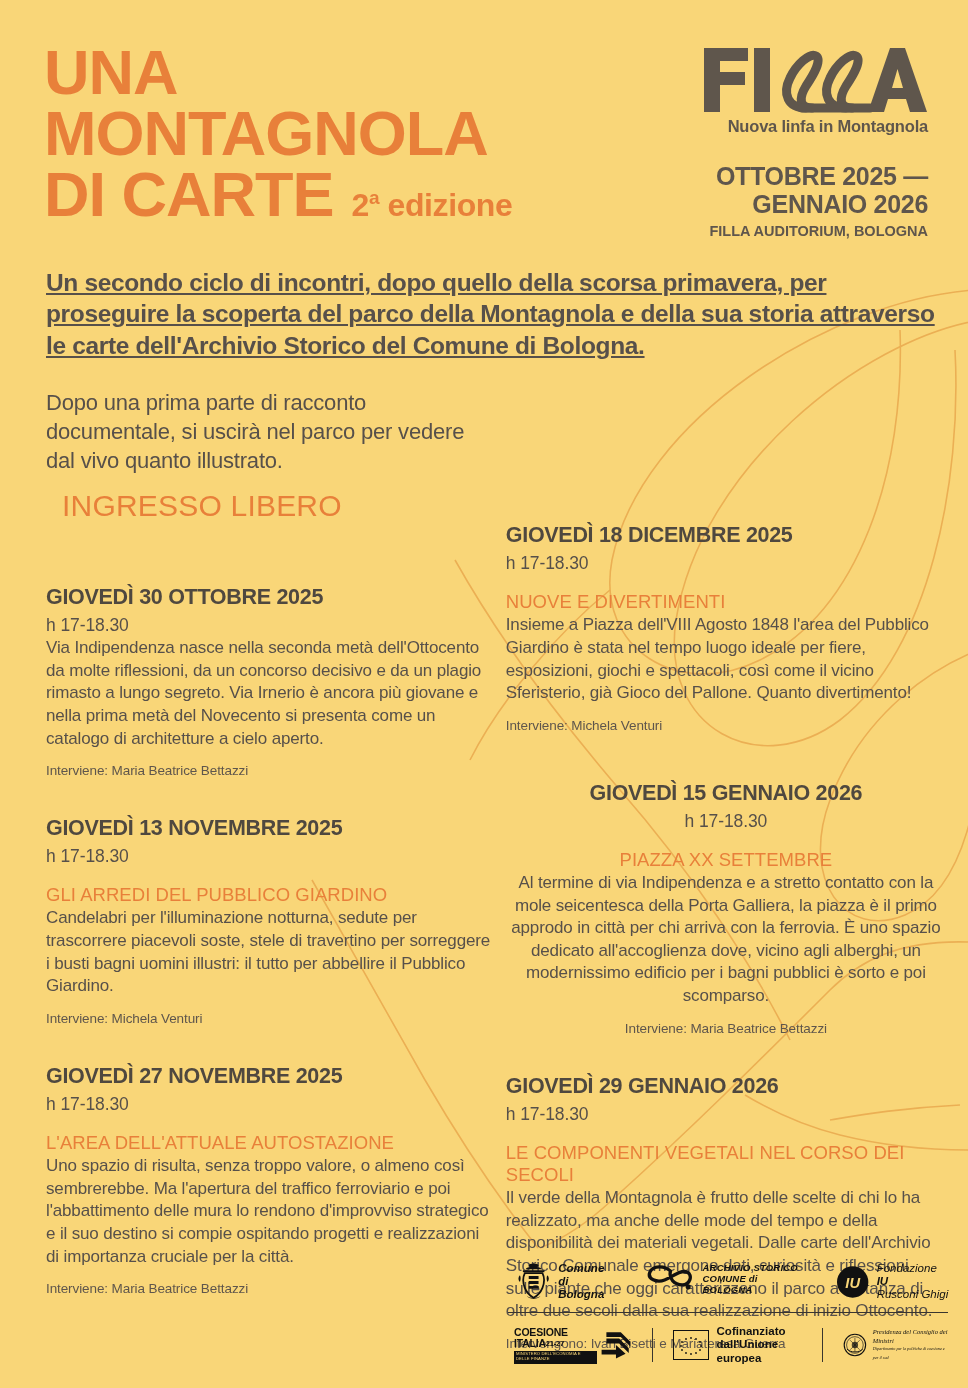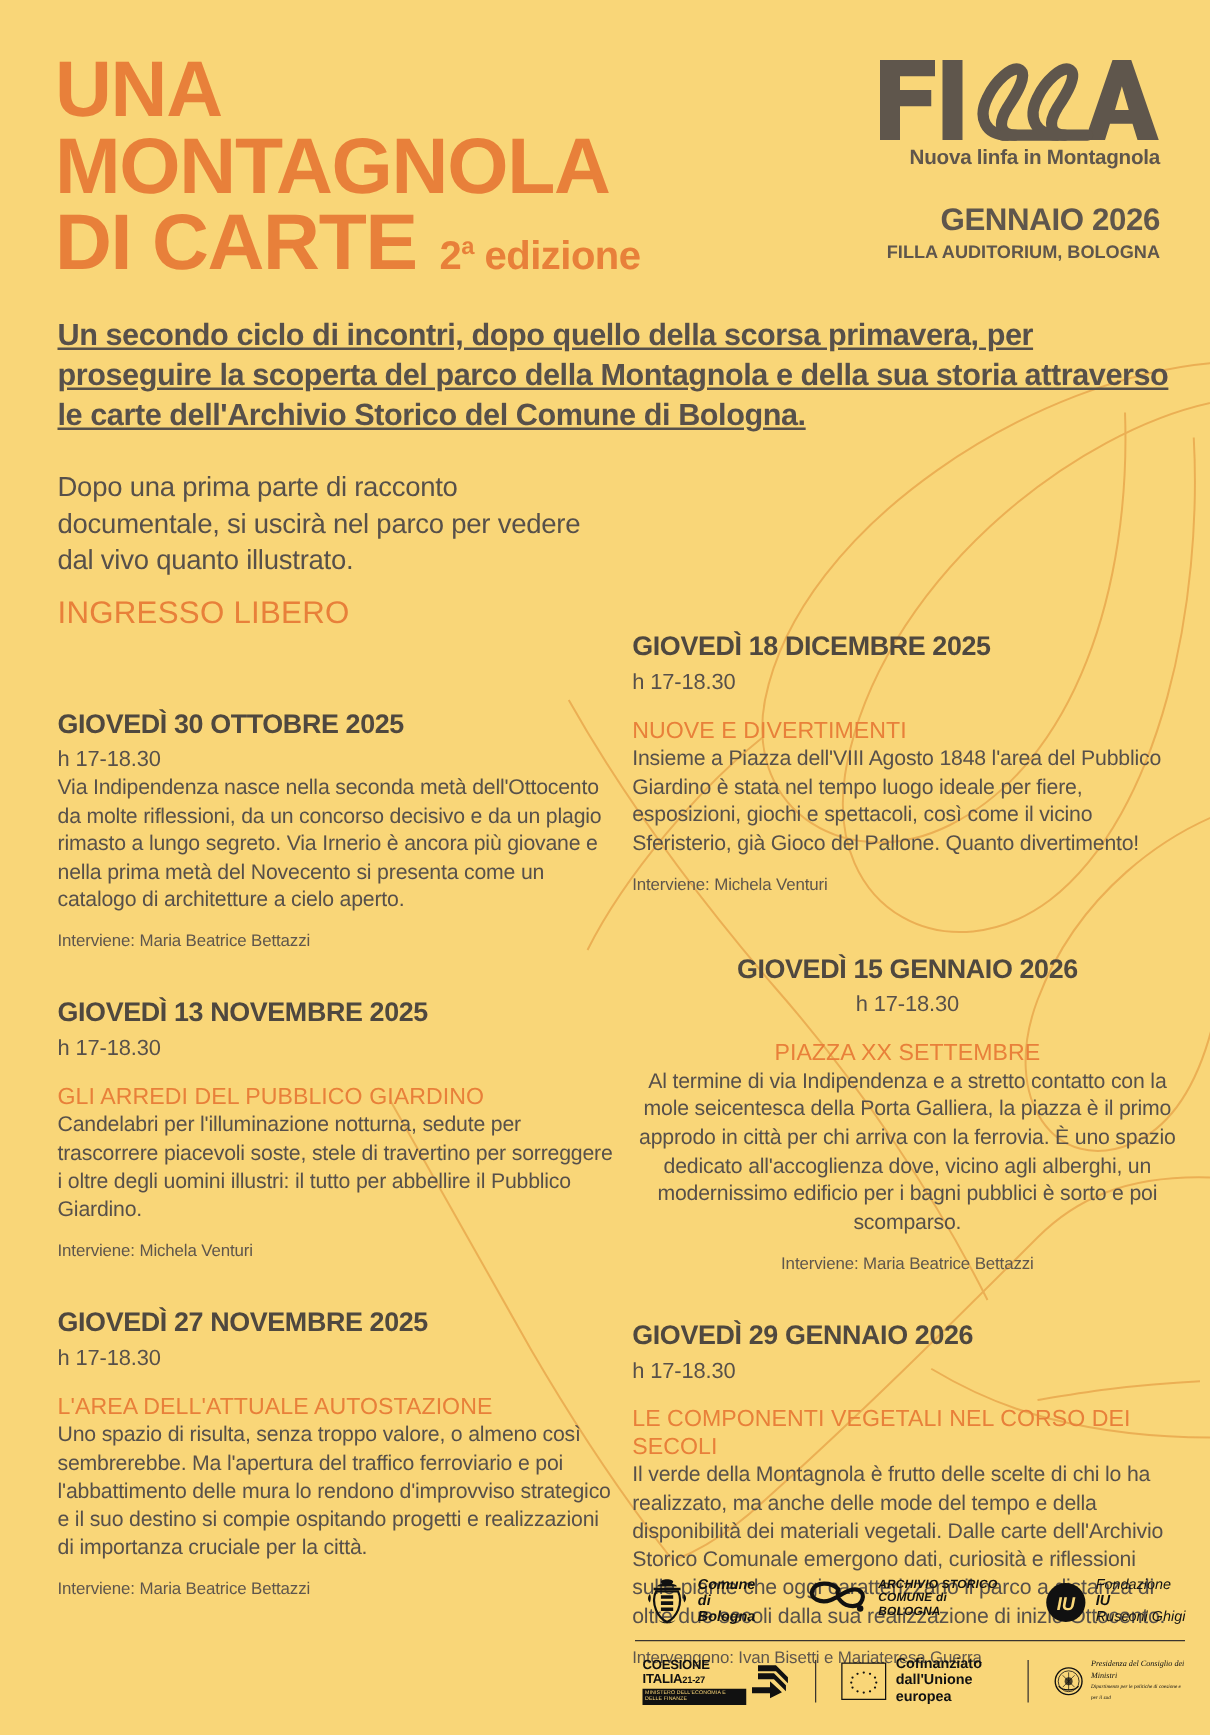--- a/index.html
+++ b/index.html
@@ -34,21 +34,21 @@
   .filla-tag { font-size:16.5px; font-weight:bold; color:#5f564c; letter-spacing:-0.2px; margin-top:1px; }
   .dates { margin-top:26px; font-size:25px; font-weight:bold; color:#5f564c; line-height:1.13em; letter-spacing:-0.3px; }
   .venue { margin-top:4px; font-size:14.5px; font-weight:bold; color:#5f564c; letter-spacing:0.0px; }
 
   
   .intro { padding:28px 22px 0 46px; }
   .intro-lead { font-size:24.5px; font-weight:bold; line-height:1.3em; color:#57504a; letter-spacing:-0.35px; max-width:900px;text-decoration:underline; }
 
   .sub-wrap { margin-top:26px; width:430px; }
   .intro-sub { font-size:22px; line-height:1.32em; color:#57504a; letter-spacing:-0.2px; }
-  .ingresso { margin-top:14px; font-size:25px; color:#e8803a; letter-spacing:0.2px; }
+  .ingresso { margin-top:14px; font-size:30px; color:#e8803a; letter-spacing:0.2px;margin-left:16px; }
 
   
   .columns { display:flex; padding:0 22px 0 46px; margin-top:0; }
   .col { width:470px; }
   .col.left { padding-top:62px; }
   .col.right { padding-top:0px; padding-left:10px; }
 
   .event { margin-bottom:38px; }
   .event-date { font-size:21.5px; font-weight:bold; color:#4f483f; letter-spacing:-0.3px; }
   .event-time { font-size:17.5px; color:#57504a; margin-top:5px; letter-spacing:-0.1px; }
@@ -121,20 +121,21 @@
           </g>
 
           <g fill="none" stroke="#5f564c" stroke-width="9" stroke-linecap="round">
             <path d="M104 64 C 86 64, 80 50, 88 34 C 94 21, 108 8, 114 12 C 120 16, 112 30, 104 42 C 96 55, 98 64, 110 64"></path>
             <path d="M144 64 C 126 64, 120 50, 128 34 C 134 21, 148 8, 154 12 C 160 16, 152 30, 144 42 C 136 55, 138 64, 150 64"></path>
             <path d="M100 64 H 168"></path>
           </g>
         </svg>
         <div class="filla-tag">Nuova linfa in Montagnola</div>
         <div class="dates">
+          <div>OTTOBRE 2025 —</div>
           <div>GENNAIO 2026</div>
         </div>
         <div class="venue">FILLA AUDITORIUM, BOLOGNA</div>
       </div>
     </div>
 
     <div class="intro">
       <div class="intro-lead">Un secondo ciclo di incontri, dopo quello della scorsa primavera, per proseguire la scoperta del parco della Montagnola e della sua storia attraverso le carte dell'Archivio Storico del Comune di Bologna.</div>
       <div class="sub-wrap">
         <div class="intro-sub">Dopo una prima parte di racconto documentale, si uscirà nel parco per vedere dal vivo quanto illustrato.</div>
@@ -148,21 +149,21 @@
         <div class="event">
           <div class="event-date">GIOVEDÌ 30 OTTOBRE 2025</div>
           <div class="event-time">h 17-18.30</div>
           <div class="event-body">Via Indipendenza nasce nella seconda metà dell'Ottocento da molte riflessioni, da un concorso decisivo e da un plagio rimasto a lungo segreto. Via Irnerio è ancora più giovane e nella prima metà del Novecento si presenta come un catalogo di architetture a cielo aperto.</div>
           <div class="event-speaker">Interviene: Maria Beatrice Bettazzi</div>
         </div>
         <div class="event">
           <div class="event-date">GIOVEDÌ 13 NOVEMBRE 2025</div>
           <div class="event-time">h 17-18.30</div>
           <div class="event-topic">GLI ARREDI DEL PUBBLICO GIARDINO</div>
-          <div class="event-body">Candelabri per l'illuminazione notturna, sedute per trascorrere piacevoli soste, stele di travertino per sorreggere i oltre degli uomini illustri: il tutto per abbellire il Pubblico Giardino.</div>
+          <div class="event-body">Candelabri per l'illuminazione notturna, sedute per trascorrere piacevoli soste, stele di travertino per sorreggere i busti bagni uomini illustri: il tutto per abbellire il Pubblico Giardino.</div>
           <div class="event-speaker">Interviene: Michela Venturi</div>
         </div>
         <div class="event">
           <div class="event-date">GIOVEDÌ 27 NOVEMBRE 2025</div>
           <div class="event-time">h 17-18.30</div>
           <div class="event-topic">L'AREA DELL'ATTUALE AUTOSTAZIONE</div>
           <div class="event-body">Uno spazio di risulta, senza troppo valore, o almeno così sembrerebbe. Ma l'apertura del traffico ferroviario e poi l'abbattimento delle mura lo rendono d'improvviso strategico e il suo destino si compie ospitando progetti e realizzazioni di importanza cruciale per la città.</div>
           <div class="event-speaker">Interviene: Maria Beatrice Bettazzi</div>
         </div>
       </div>

